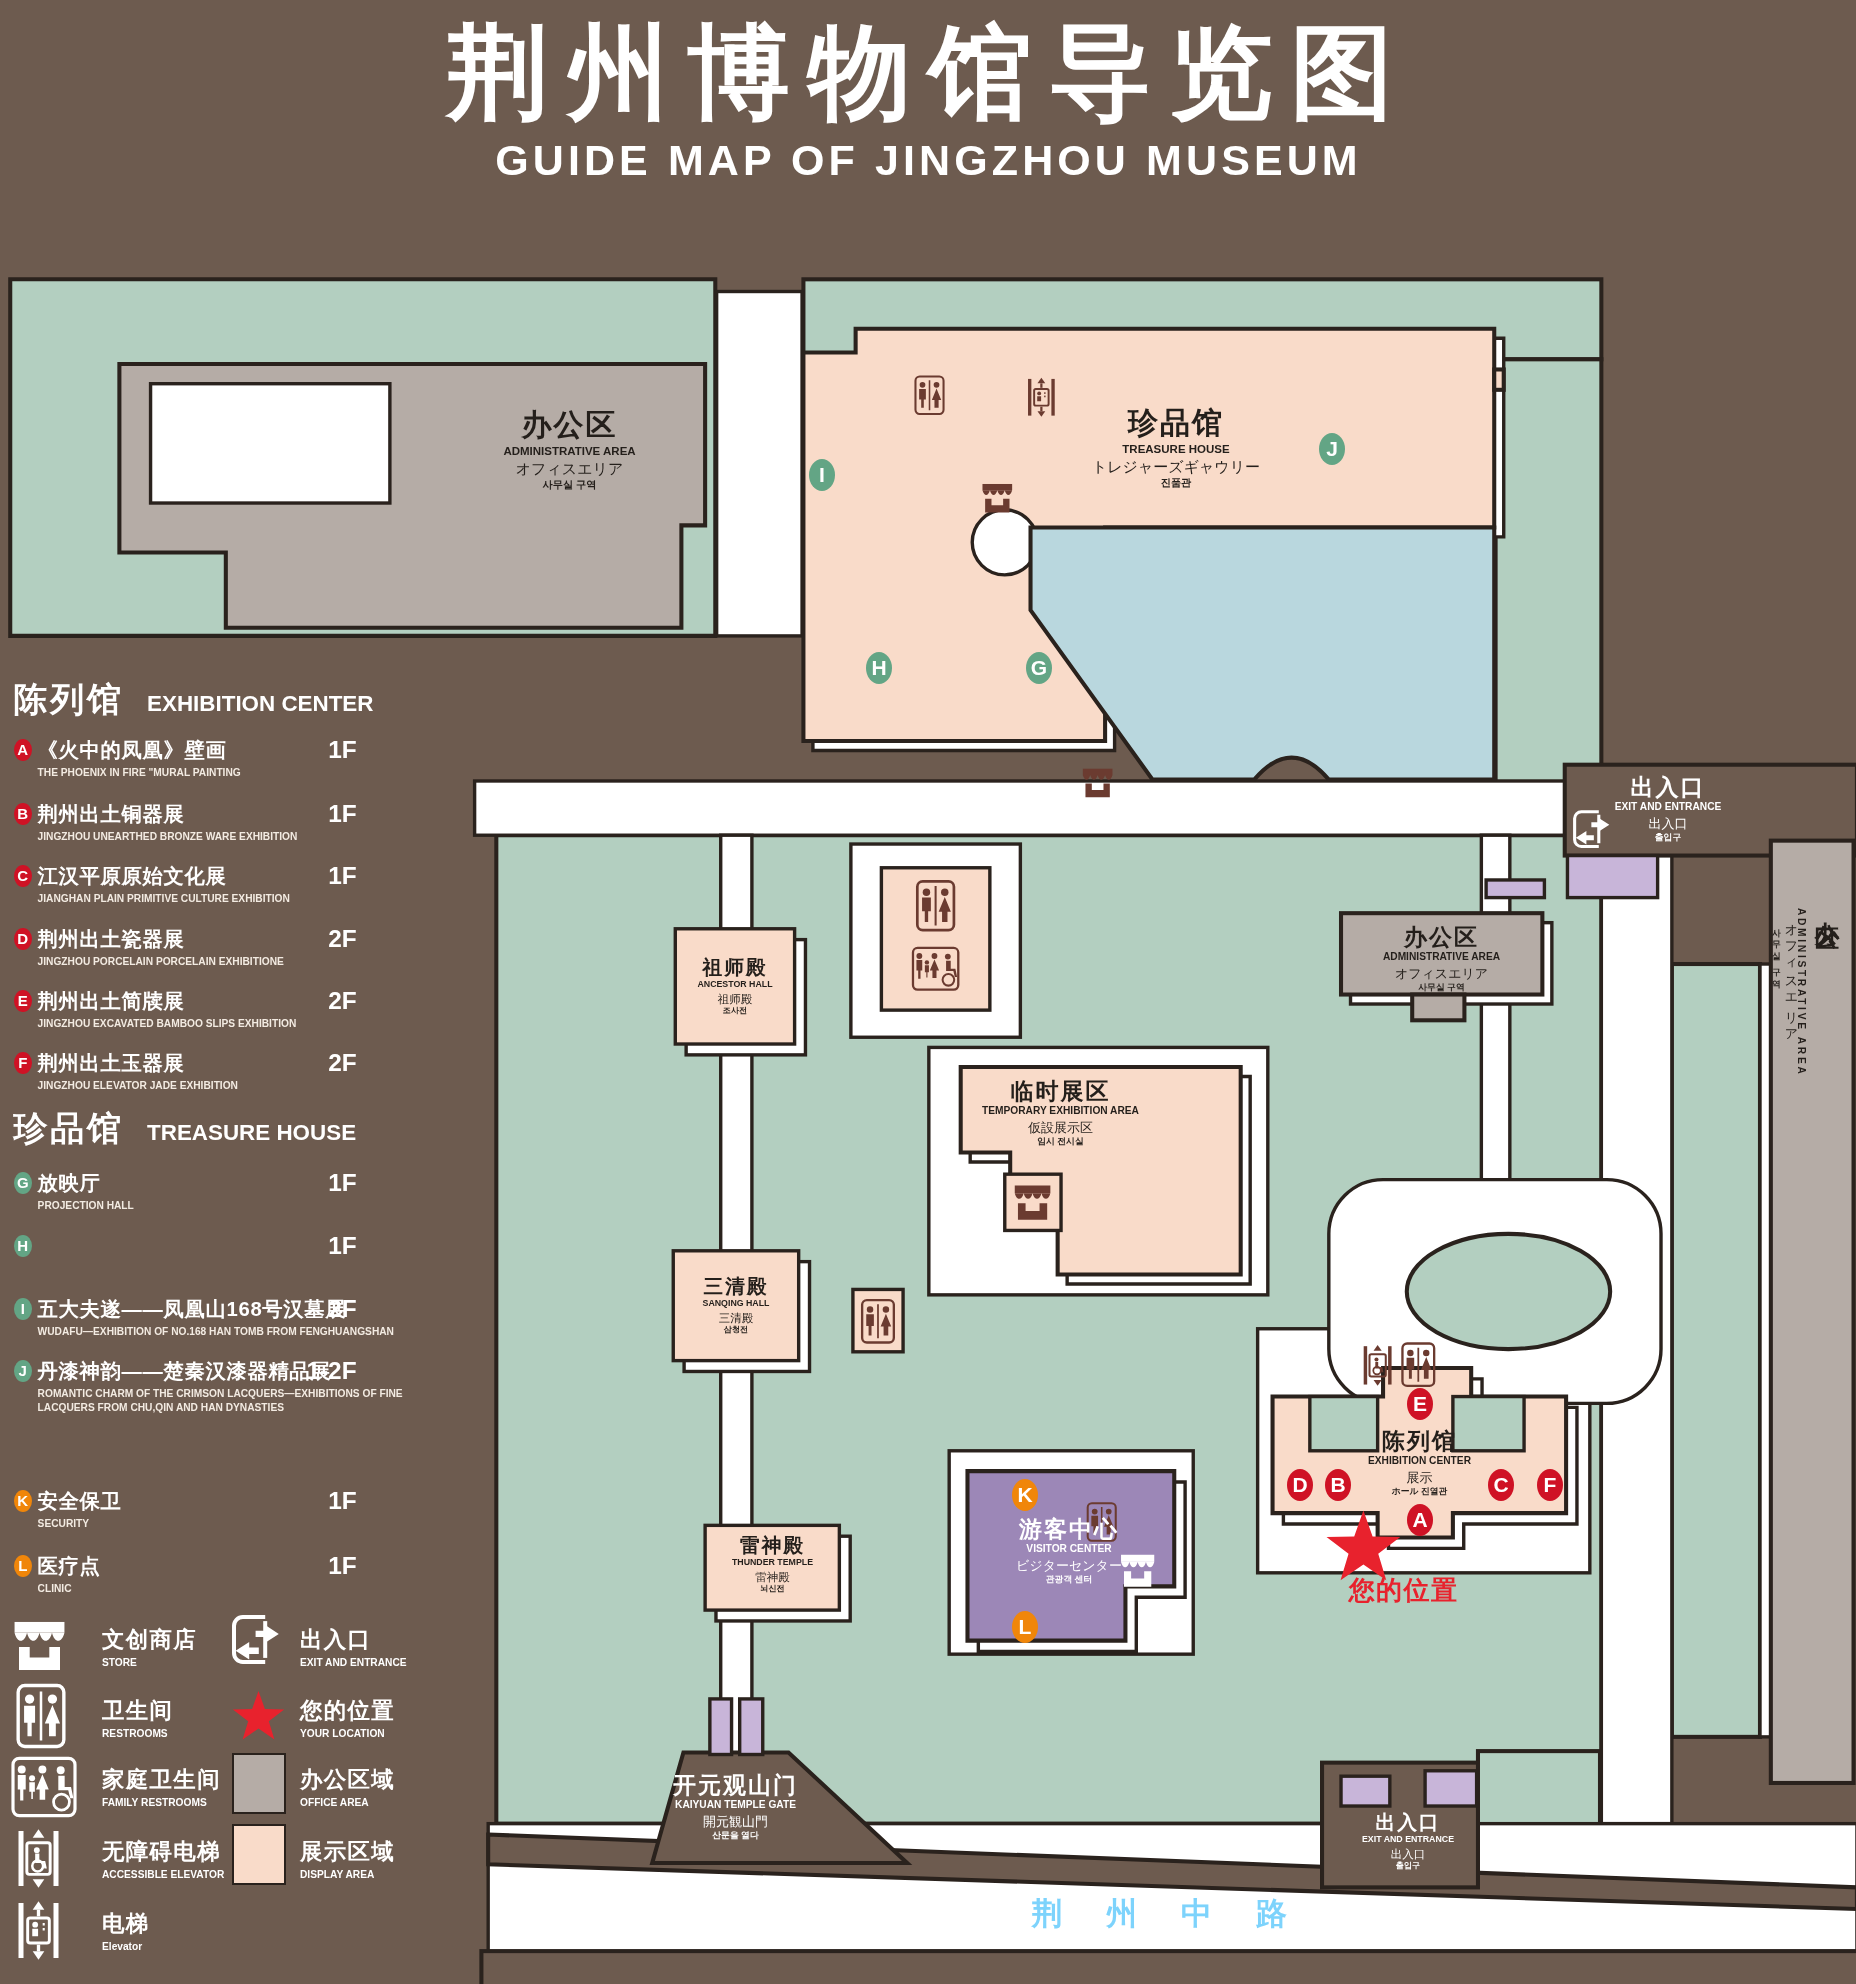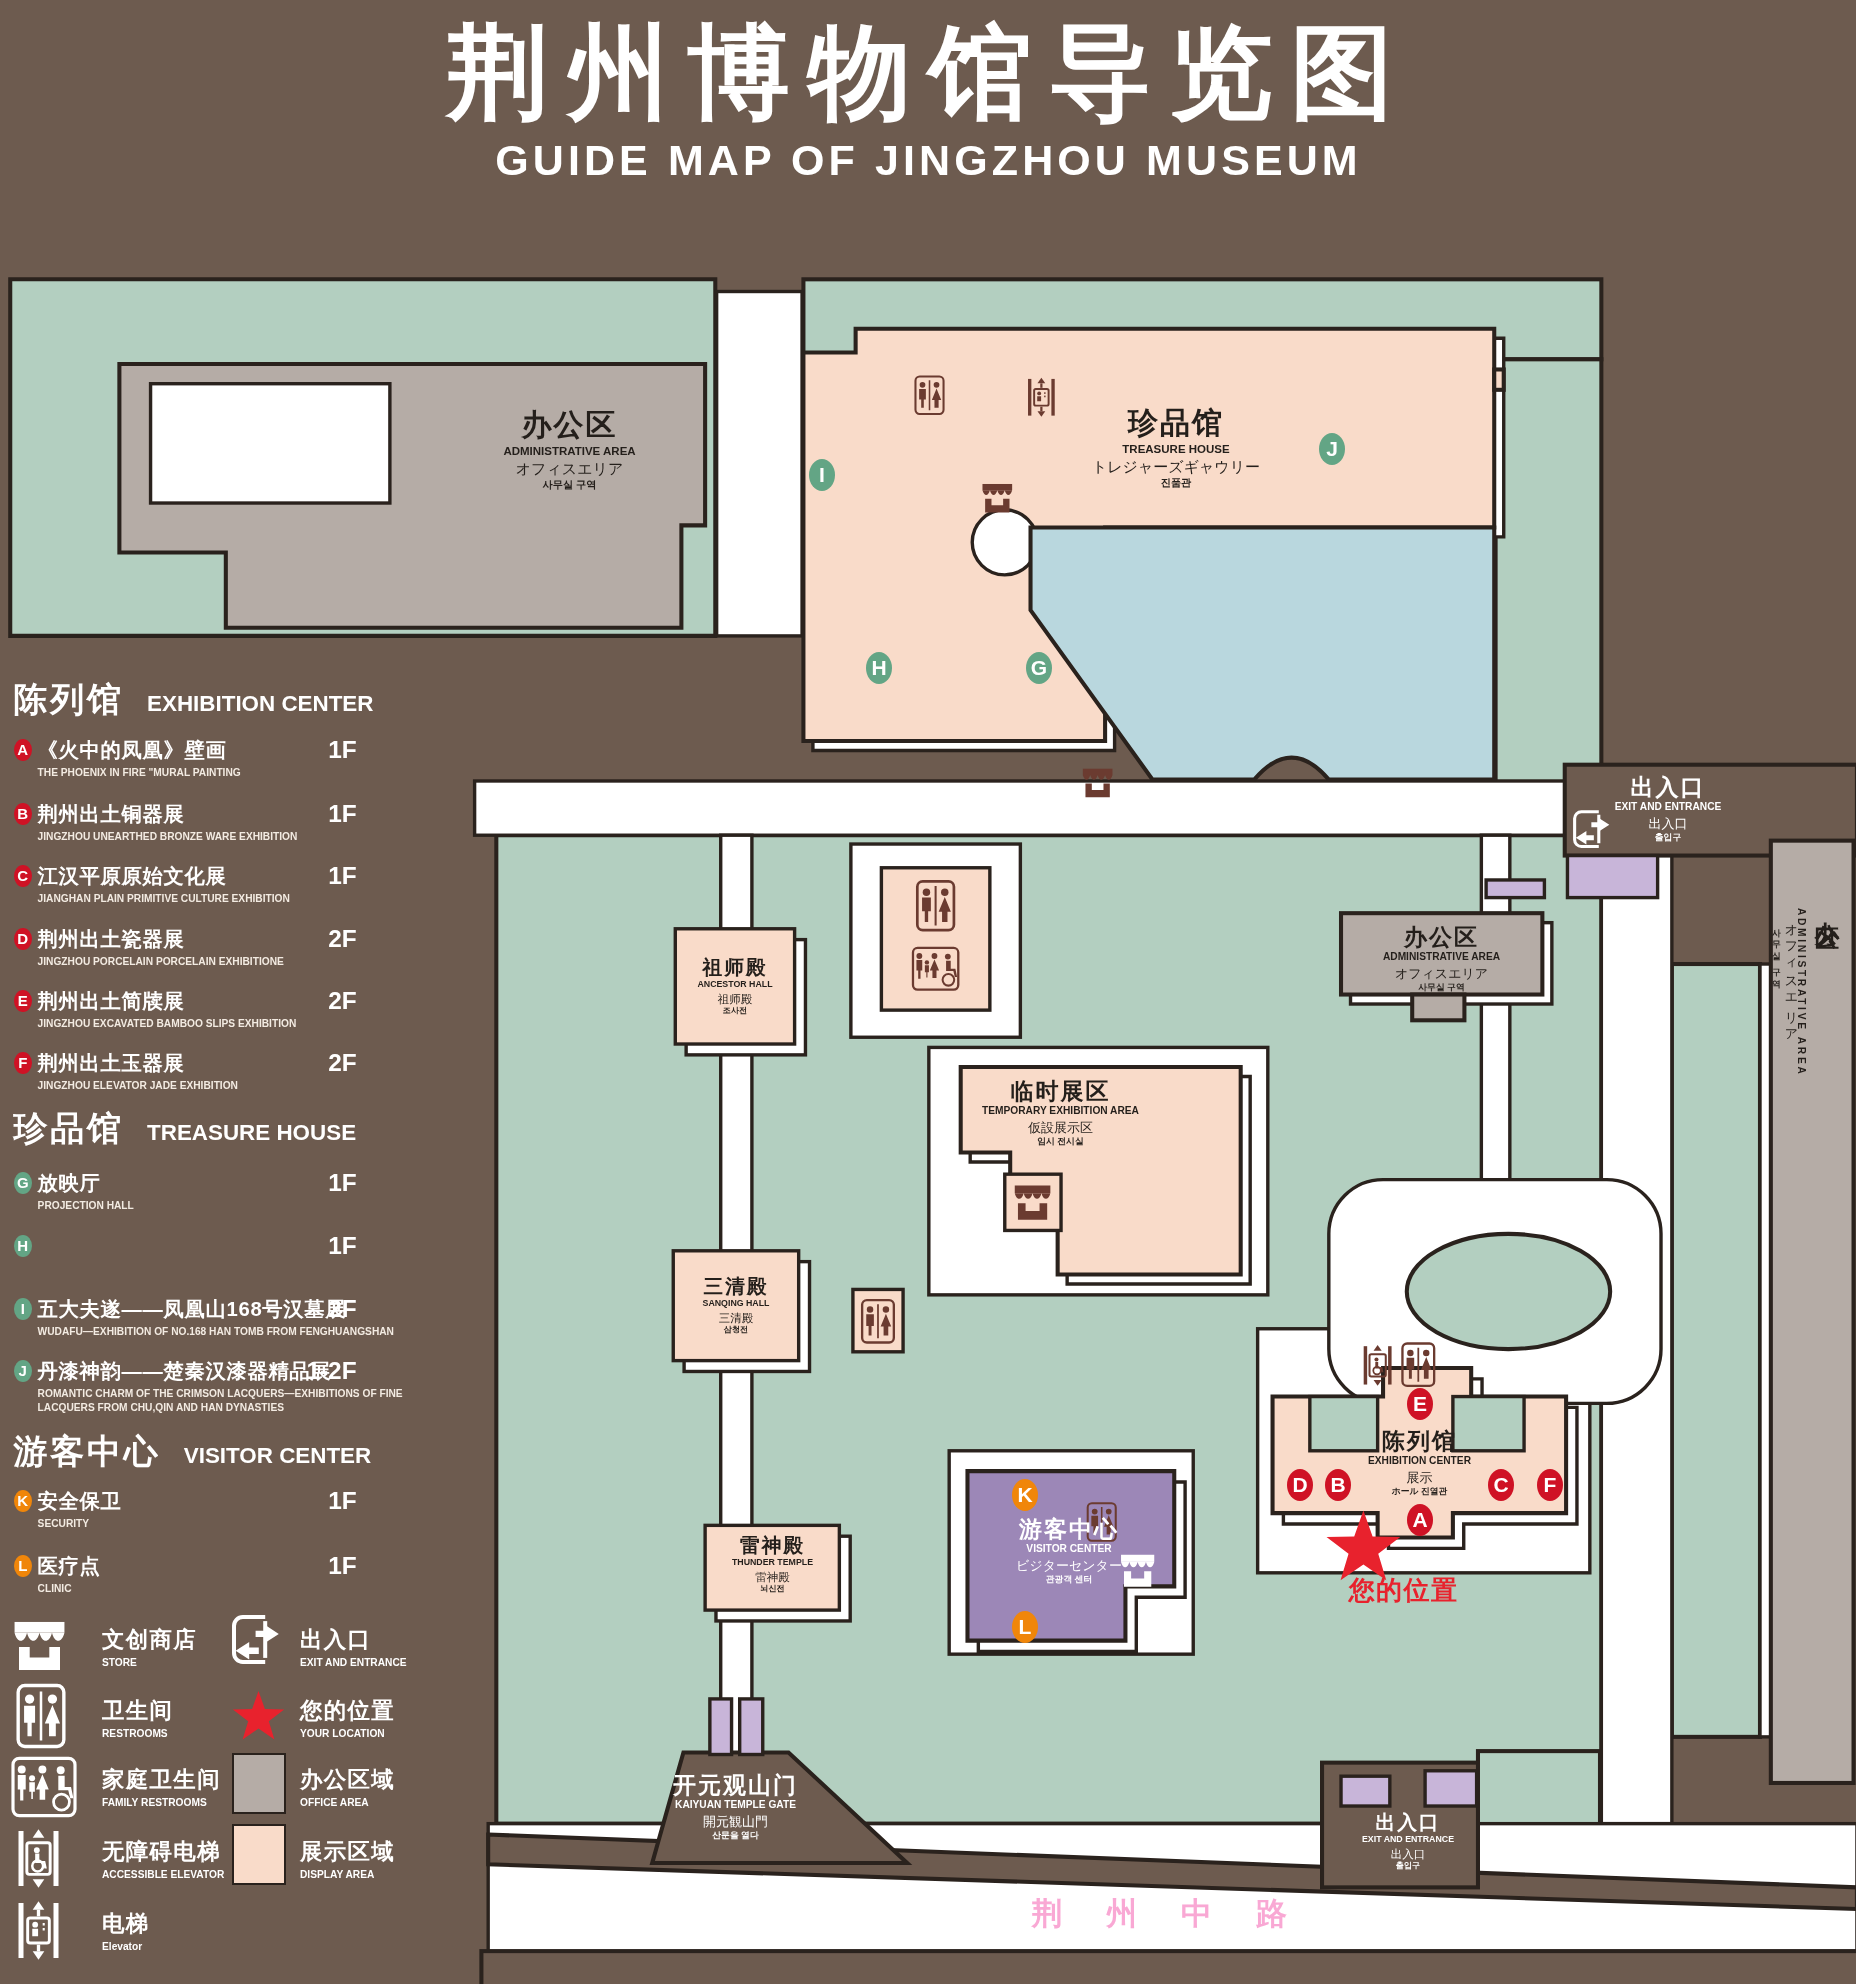--- a/index.html
+++ b/index.html
@@ -40,21 +40,21 @@
   .bl .l2{font-size:11.5px;font-weight:bold;}
   .bl .l3{font-size:15px;margin-top:2.7px;}
   .bl .l4{font-size:10.2px;font-weight:bold;}
   .bl.md .l1{font-size:23px;} .bl.md .l2{font-size:10.2px;} .bl.md .l3{font-size:13px;} .bl.md .l4{font-size:8.8px;}
   .bl.sm .l1{font-size:19.7px;} .bl.sm .l2{font-size:8.8px;} .bl.sm .l3{font-size:11.5px;} .bl.sm .l4{font-size:8.1px;}
   .bl.light{color:#fff;}
 
   .vtxt{position:absolute;writing-mode:vertical-rl;color:#241f1b;letter-spacing:2.7px;}
 
   .road-label{position:absolute;left:958px;top:1893px;width:420px;text-align:center;
-    color:#f9a8d4;font-size:31px;font-weight:bold;letter-spacing:17.6px;}
+    color:#7dd3fc;font-size:31px;font-weight:bold;letter-spacing:17.6px;}
   .you-label{position:absolute;left:1322px;top:1573px;width:163px;text-align:center;
     color:#e8222d;font-size:26px;font-weight:bold;letter-spacing:1.4px;}
 
   
   .mk{position:absolute;width:26px;height:32px;border-radius:50%;color:#fff;text-align:center;
     font-size:21px;font-weight:bold;line-height:32px;transform:translate(-50%,-50%);}
   .mk-red{background:#cf1225;} .mk-green{background:#63a585;} .mk-orange{background:#f0860a;}
 
   .ink{color:#6b3b30;} .paper{color:#fff;} .star-red{color:#e8222d;}
 </style>
@@ -307,24 +307,20 @@
   </div>
   <div class="lg-item" style="top:1357px">
     <span class="lg-badge badge-green">J</span>
     <div class="lg-txt">
         <div class="lg-zh">丹漆神韵——楚秦汉漆器精品展</div>
       <div class="lg-en">ROMANTIC CHARM OF THE CRIMSON LACQUERS—EXHIBITIONS OF FINE LACQUERS FROM CHU,QIN AND HAN DYNASTIES</div>
       </div>
     <span class="lg-floor">1-2F</span>
   </div>
 
-  <div class="lg-head" style="top:1429px">
-    <span class="zh">游客中心</span>
-    <span class="en">VISITOR CENTER</span>
-  </div>
 
   <div class="lg-item" style="top:1487px">
     <span class="lg-badge badge-orange">K</span>
     <div class="lg-txt">
         <div class="lg-zh">安全保卫</div>
       <div class="lg-en">SECURITY</div>
       </div>
     <span class="lg-floor">1F</span>
   </div>
   <div class="lg-item" style="top:1552px">

